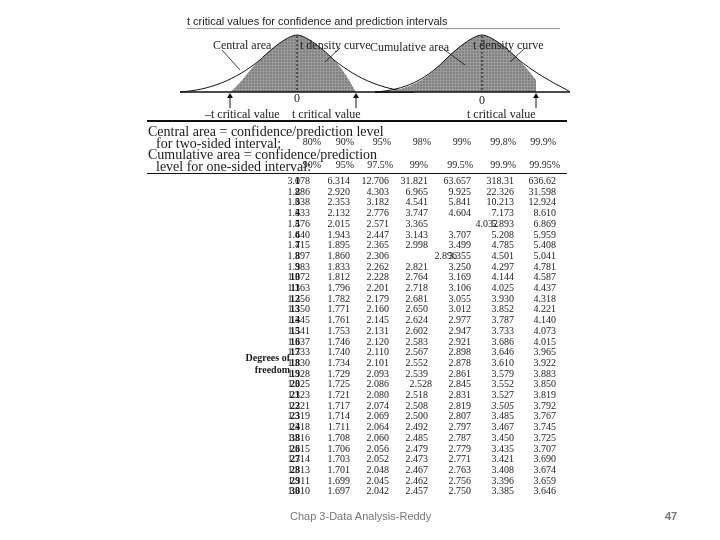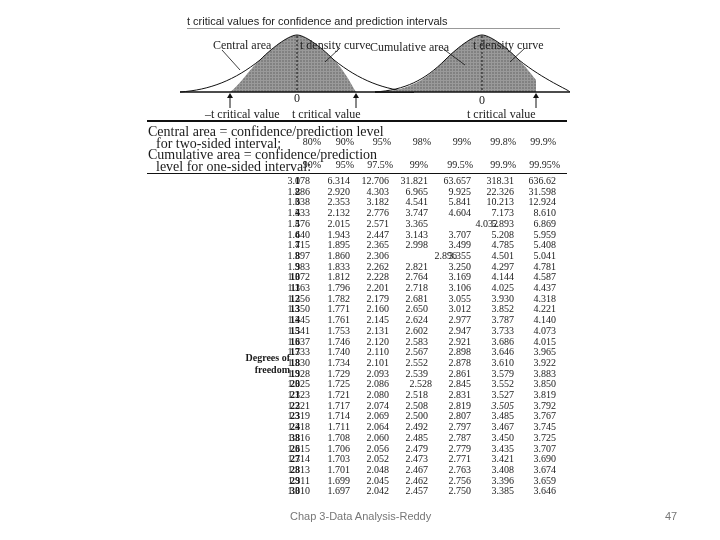--- a/index.html
+++ b/index.html
@@ -11,21 +11,21 @@
     .hdr-rule { position: absolute; left: 147px; width: 420px; background: #111; }
     .hdr-text { position: absolute; font-size: 14px; white-space: nowrap; }
     .pct-row { position: absolute; left: 0; width: 720px; height: 12px; font-size: 10px; }
     .pct { position: absolute; width: 44px; text-align: right; }
     .t-table { position: absolute; left: 0; top: 172px; width: 720px; }
     .t-row { position: absolute; left: 0; width: 720px; height: 12px; font-size: 10px; }
     .t-df { position: absolute; left: 270px; width: 30px; text-align: right; font-weight: bold; }
     .t-cell { position: absolute; width: 48px; text-align: right; }
     .dof-label { position: absolute; left: 232px; top: 352px; font-size: 10px; font-weight: bold; text-align: right; line-height: 12px; width: 58px; }
     .footer { position: absolute; left: 290px; top: 510px; font-family: "Liberation Sans", sans-serif; font-size: 11px; color: #777; }
-    .page-num { position: absolute; left: 665px; top: 510px; font-family: "Liberation Sans", sans-serif; font-size: 11px; color: #777; }
+    .page-num { position: absolute; left: 665px; top: 510px; font-family: "Liberation Sans", sans-serif; font-size: 11px; color: #777; font-weight: bold; }
   </style>
 </head>
 <body>
 
 <div class="doc-title">t critical values for confidence and prediction intervals</div>
 <div class="title-rule"></div>
 
 <svg class="curves" viewBox="0 0 390 90" width="390" height="90">
   <defs>
     <pattern id="stip" width="3" height="3" patternUnits="userSpaceOnUse">

